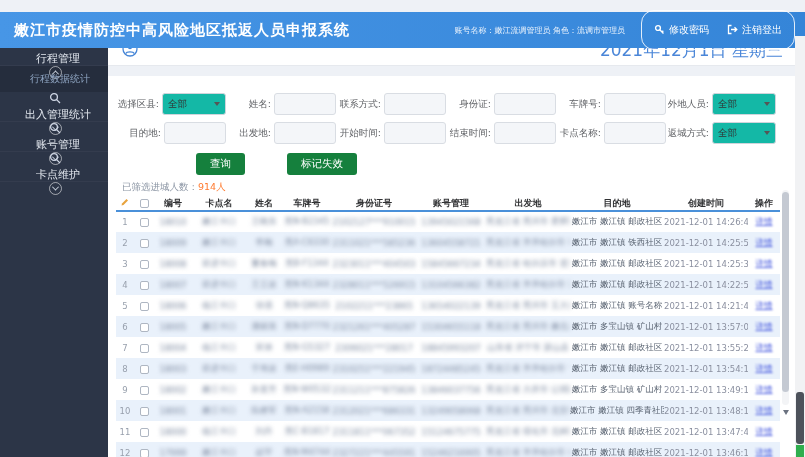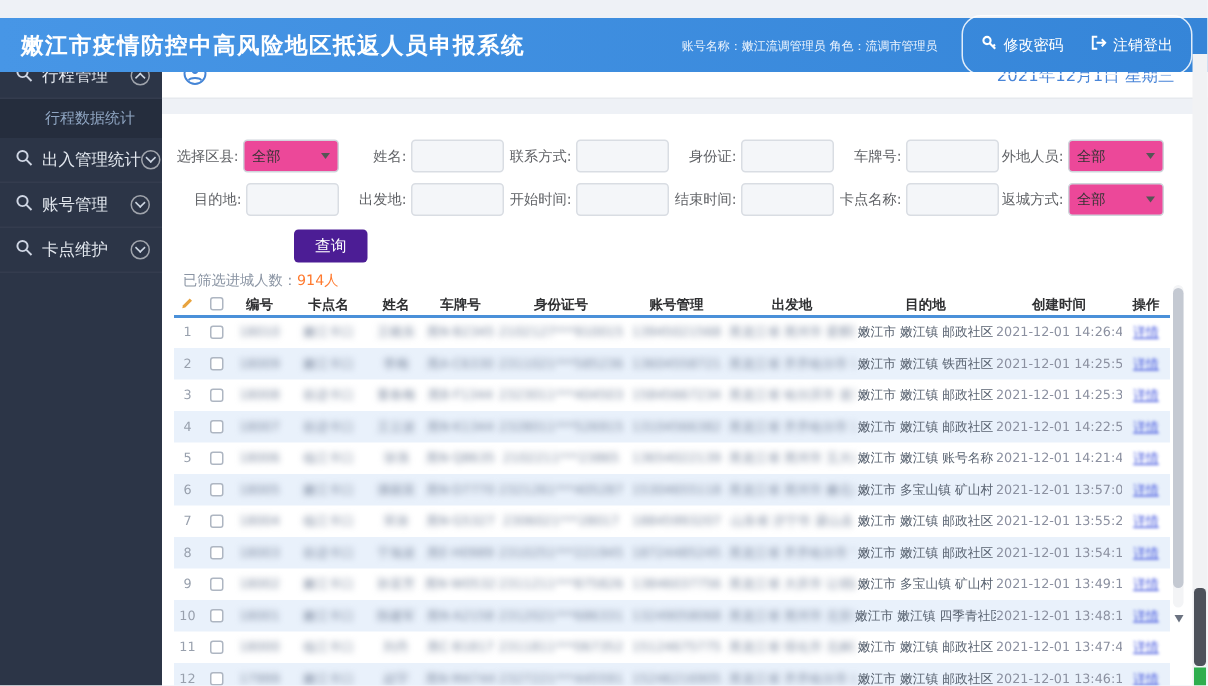--- a/index.html
+++ b/index.html
@@ -18,56 +18,56 @@
     border-radius:13px; height:40px; padding:0 12px; gap:18px; }
   .pill button { background:none; border:none; color:#fff; font-size:10px;
     display:flex; align-items:center; gap:4px; cursor:pointer; font-family:inherit; }
   .loading-strip { position:absolute; left:108px; top:36px; width:92px; height:4px;
     background:#1d5693; z-index:4; }
 
   
   .sidebar { position:absolute; left:0; top:36px; width:108px; height:421px;
     background:#2c3547; z-index:3; }
   .side-item { height:30px; display:flex; align-items:center; padding:0 8px 0 10px;
-    color:#e3e8ef; font-size:11px; cursor:pointer; border-bottom:1px solid rgba(255,255,255,.04); }
+    color:#e3e8ef; font-size:11px; cursor:pointer; border-bottom:1px solid rgba(255,255,255,.04);flex-direction:column; }
   .side-item .lbl { flex:1; margin-left:6px; white-space:nowrap; }
   .chev-circle { width:13px; height:13px; border:1px solid rgba(255,255,255,.55);
     border-radius:50%; display:flex; align-items:center; justify-content:center; flex:none; }
   .chev { width:5px; height:5px; border-right:1.4px solid #cdd6e2;
     border-bottom:1.4px solid #cdd6e2; }
   .chev.down { transform:rotate(45deg) translate(-1px,-1px); }
   .chev.up { transform:rotate(-135deg) translate(-1px,-1px); }
   .side-sub { height:26px; display:flex; align-items:center; padding-left:30px;
     background:#252d3d; color:#8fa5c2; font-size:10px; cursor:pointer; }
   .mag-icon { flex:none; }
 
   
   .main { position:absolute; left:108px; top:36px; width:697px; height:421px; }
   .welcome-bar { position:absolute; left:0; top:0; width:697px; height:30px; background:#fff;
     border-bottom:1px solid #e6e9ee; display:flex; align-items:center; padding:0 22px 0 14px; }
   .welcome-left { display:flex; align-items:center; gap:7px; color:#4585d6; font-size:12.5px; flex:1; }
-  .date-text { color:#4a86d8; font-size:11px; }
+  .date-text { color:#4a86d8; font-size:17px; }
   .content { position:absolute; left:0; top:40px; width:697px; height:381px; background:#fff;
     padding:16px 26px 0 8px; }
 
   
   .filter-row { display:flex; margin-bottom:5px; }
   .fgroup { width:110px; display:flex; align-items:center; justify-content:flex-end; height:24px; }
   .fgroup label { font-size:9.5px; color:#606266; white-space:nowrap; margin-right:3px; }
   .f-input { width:62px; height:22px; background:#f4f6f9; border:1px solid #d9dde3;
     border-radius:3px; font-size:10px; padding:0 4px; outline:none; }
-  .f-select { width:64px; height:22px; background:#ec4899; border:1px solid #cfd4db; border-radius:3px;
+  .f-select { width:64px; height:22px; background:#14b8a6; border:1px solid #cfd4db; border-radius:3px;
     display:flex; align-items:center; justify-content:space-between; padding:0 5px; cursor:pointer; }
   .f-select .val { font-size:9.5px; color:#333; }
   .sel-arrow { width:0; height:0; border-left:3px solid transparent; border-right:3px solid transparent;
     border-top:4px solid #555; }
 
   
   .btn-row { display:flex; gap:42px; margin:8px 0 6px 80px; }
-  .btn { background:#4c1d95; color:#fff; border:none; border-radius:3px; height:22px;
+  .btn { background:#15803d; color:#fff; border:none; border-radius:3px; height:22px;
     padding:0 14px; font-size:10.5px; cursor:pointer; font-family:inherit; }
 
   
   .summary { font-size:9.5px; color:#8a94a3; margin-left:6px; margin-bottom:2px; }
   .summary .count { color:#ff7a2f; }
 
   
   table { width:100%; border-collapse:collapse; table-layout:fixed; }
   th { font-size:9px; color:#303133; font-weight:bold; height:15px; text-align:center;
     border-bottom:2px solid #4a90d9; white-space:nowrap; overflow:hidden; }
@@ -252,20 +252,21 @@
           <label>返城方式:</label>
           <div class="f-select">
             <span class="val">全部</span>
             <span class="sel-arrow"></span>
           </div>
         </div>
       </div>
 
       <div class="btn-row">
         <button class="btn">查询</button>
+        <button class="btn">标记失效</button>
       </div>
 
       <div class="summary">
         <span>已筛选进城人数：</span><span class="count">914人</span>
       </div>
 
       <table>
         <colgroup>
           <col style="width:18px">
             <col style="width:20px">

